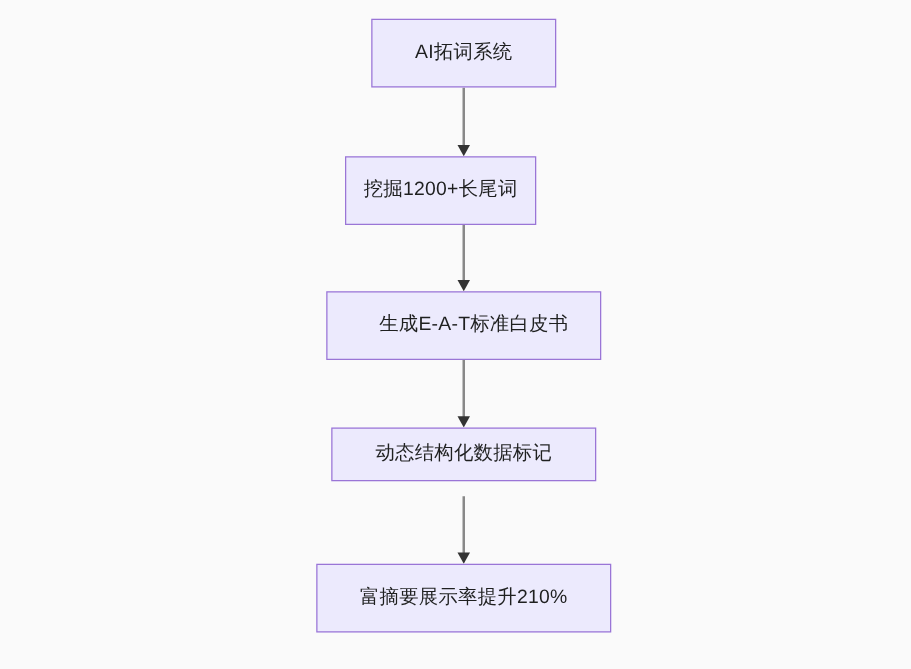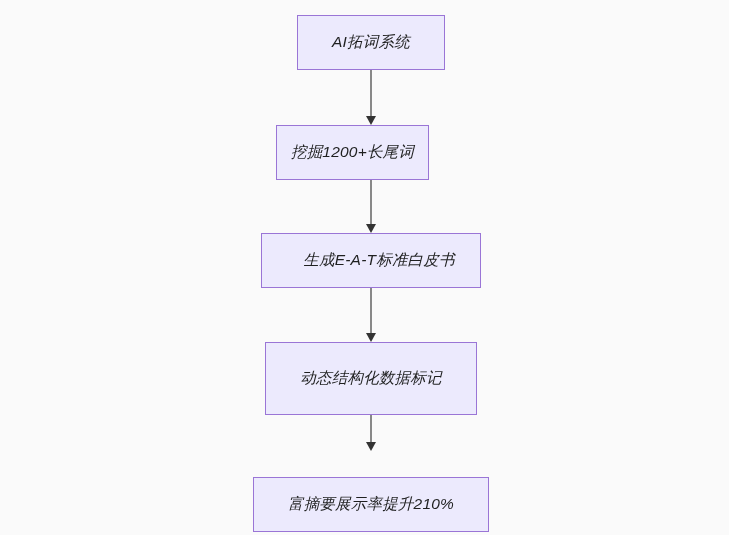--- a/index.html
+++ b/index.html
@@ -10,21 +10,20 @@
     width: 729px;
     height: 535px;
     background: #fafafa;
     font-family: "Liberation Sans", "DejaVu Sans", sans-serif;
     overflow: hidden;
   }
   #flow-canvas {
     position: relative;
     width: 729px;
     height: 535px;
-    font-style: italic;
   }
   .node {
     position: absolute;
     box-sizing: border-box;
     background: #ECEAFD;
     border: 1.4px solid #9A75D6;
     display: flex;
     align-items: center;
     justify-content: center;
     color: #1f2020;
@@ -86,21 +85,21 @@
   </div>
 
   <div class="node" style="left:276px; top:125px; width:153px; height:55px;">
     <span class="node-label">挖掘1200+长尾词</span>
   </div>
 
   <div class="node" style="left:261px; top:233px; width:220px; height:55px;padding-left:16px;">
     <span class="node-label">生成E-A-T标准白皮书</span>
   </div>
 
-  <div class="node" style="left:265px; top:342px; width:212px; height:73px;">
+  <div class="node" style="left:265px; top:342px; width:212px; height:43px;">
     <span class="node-label">动态结构化数据标记</span>
   </div>
 
-  <div class="node" style="left:253px; top:451px; width:236px; height:55px;margin-top:26px;">
+  <div class="node" style="left:253px; top:451px; width:236px; height:55px;">
     <span class="node-label">富摘要展示率提升210%</span>
   </div>
 
 </div>
 
 </body></html>

